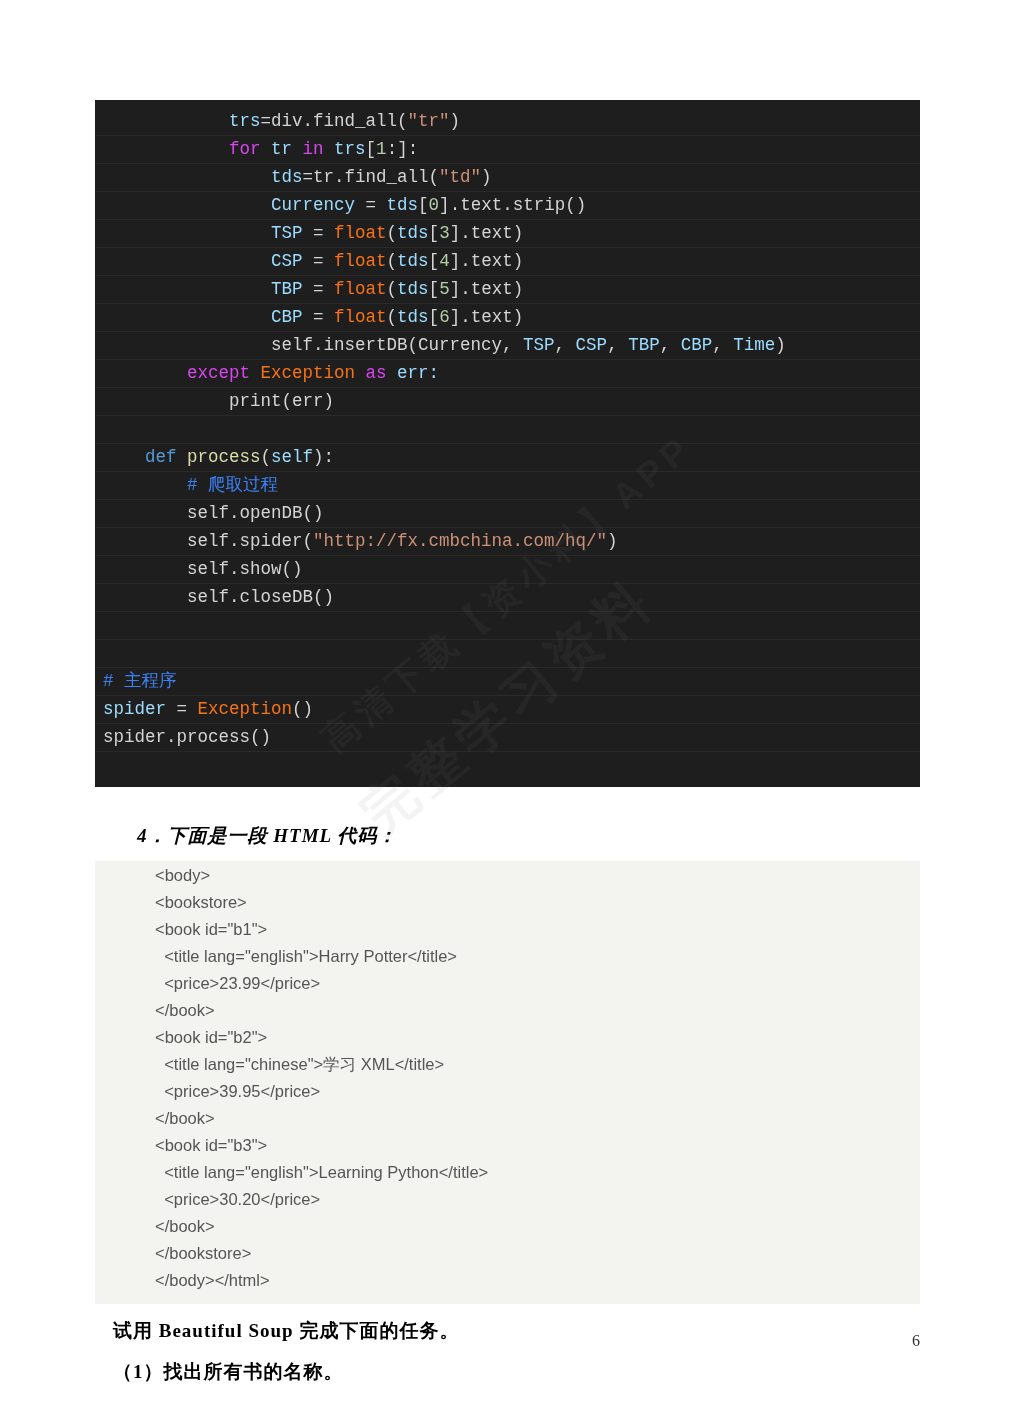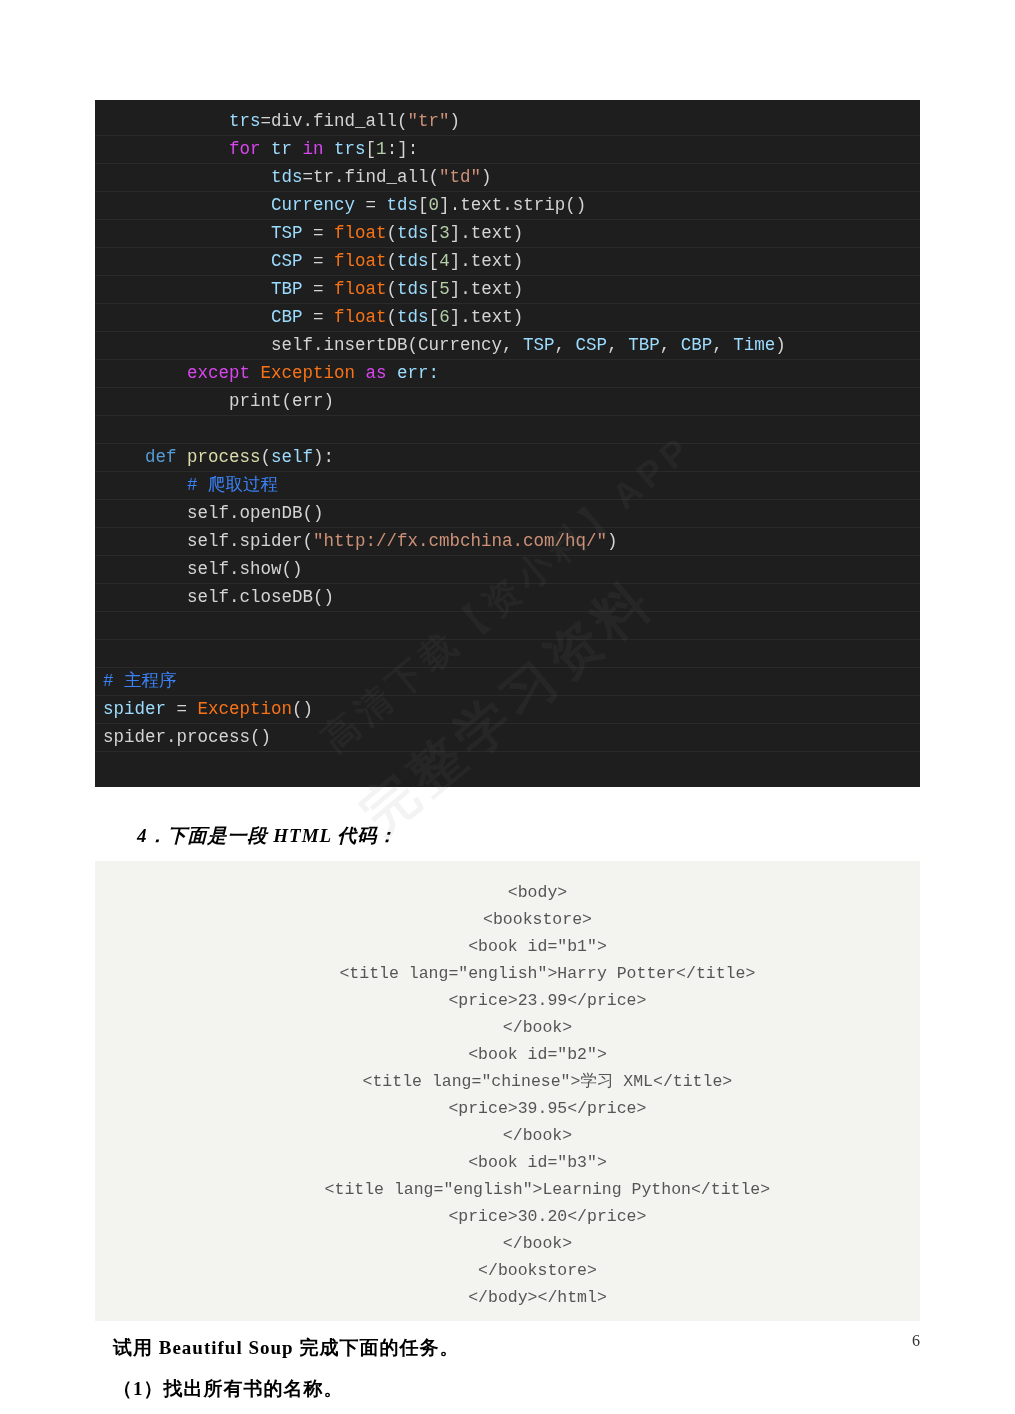--- a/index.html
+++ b/index.html
@@ -39,29 +39,28 @@
     .question-heading {
       font-size: 19px;
       font-weight: bold;
       margin: 36px 0 12px 42px;
       font-family: "SimSun", "Microsoft YaHei", serif;
       letter-spacing: 1px;
       font-style: italic;
     }
     .html-code-block {
       background: #f3f3f0;
-      font-family: Liberation Mono, monospace;
+      font-family: Liberation Sans, sans-serif;
       font-size: 16.5px;
       line-height: 27px;
-      padding: 18px 0 10px 60px;
+      padding: 1px 0 10px 60px;
       color: #555555;
       white-space: pre;
       margin: 0 0 14px 0;
       width: 100%;
-      text-align: center;
     }
     .text-line {
       font-size: 19px;
       font-weight: bold;
       font-family: "SimSun", "Microsoft YaHei", serif;
       margin: 0 0 15px 18px;
       letter-spacing: 1px;
     }
     .page-number {
       position: absolute;

